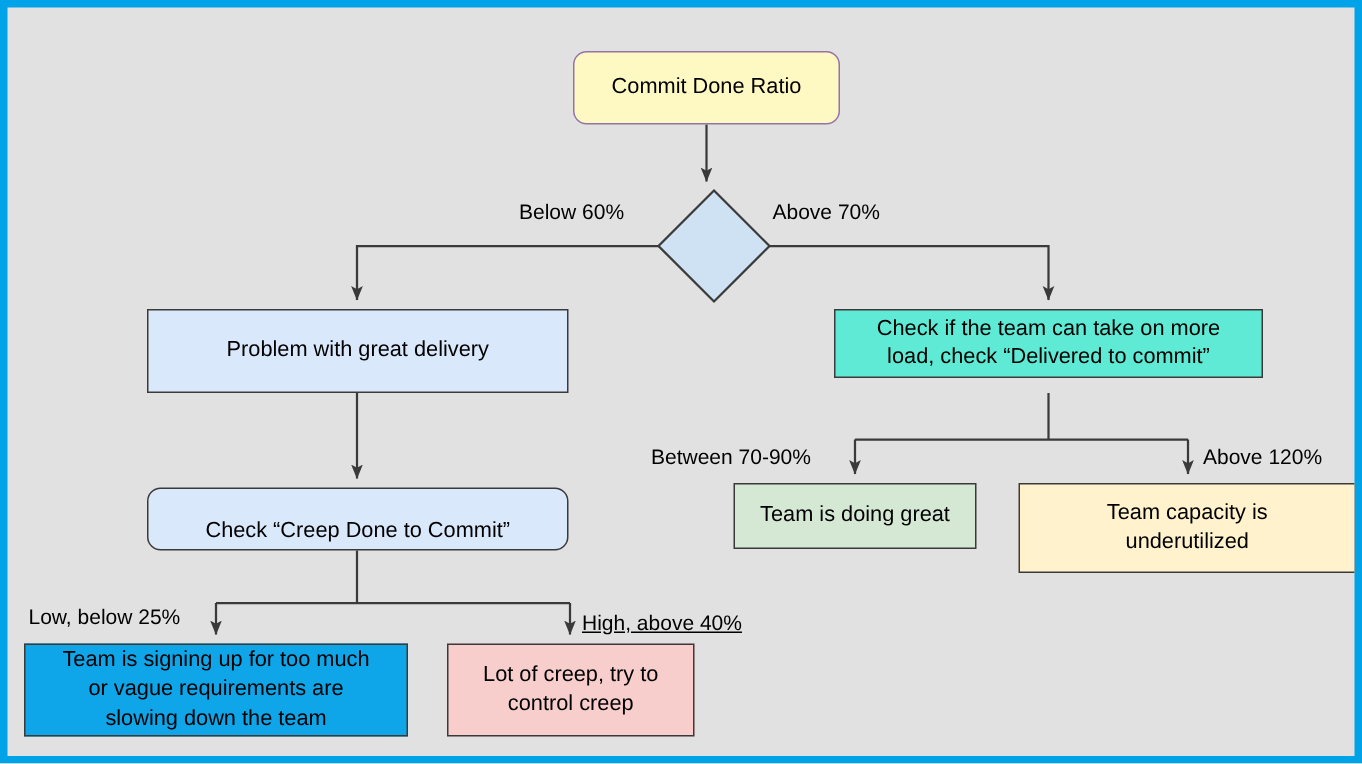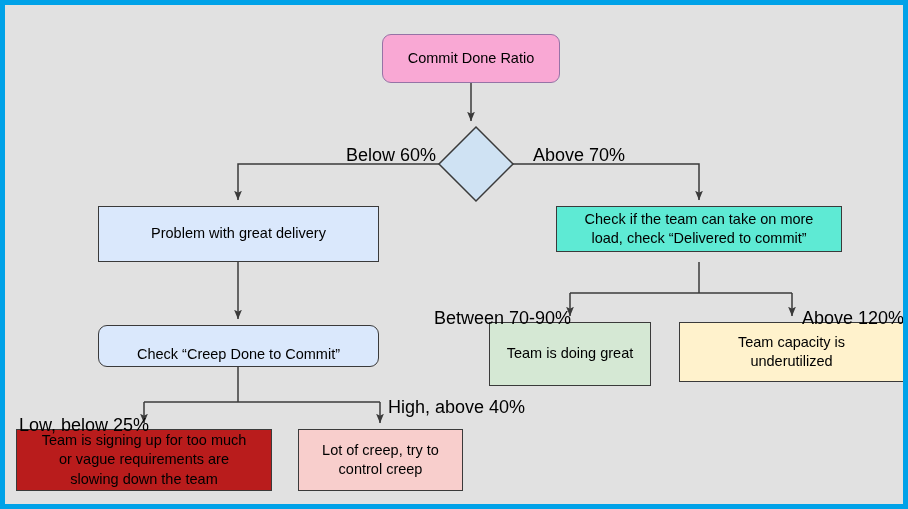--- a/index.html
+++ b/index.html
@@ -36,25 +36,24 @@
     font-size: 14.5px;
     line-height: 1.32;
     color: #000000;
     padding: 2px 8px;
     white-space: pre-line;
     border: 1.4px solid #3a3a3a;
   }
   .node.rounded { border-radius: 9px; }
   .edge-label {
     position: absolute;
-    font-size: 18px;
+    font-size: 14px;
     color: #000000;
     white-space: nowrap;
     line-height: 1.2;
-    margin-top: 12px;
   }
 </style>
 </head>
 <body>
 
 <div id="canvas">
 
   <svg id="svg-layer" viewBox="0 0 908 509" xmlns="http://www.w3.org/2000/svg">
     <defs>
       <marker id="arrow" markerWidth="10" markerHeight="10" refX="6.2" refY="3" orient="auto" markerUnits="strokeWidth">
@@ -90,62 +89,62 @@
       <path d="M565,288 L787,288" stroke="#3a3a3a" stroke-width="1.5" fill="none"></path>
       <path d="M565,288 L565,311" stroke="#3a3a3a" stroke-width="1.5" fill="none" marker-end="url(#arrow)"></path>
       <path d="M787,288 L787,311" stroke="#3a3a3a" stroke-width="1.5" fill="none" marker-end="url(#arrow)"></path>
     </g>
 
     <g>
       <polygon points="471,122 508,159 471,196 434,159" fill="#cfe2f3" stroke="#3a3a3a" stroke-width="1.5"></polygon>
     </g>
   </svg>
 
-  <div class="node rounded" style="left:377px; top:29px; width:178px; height:49px; background:#f9a8d4; border-color:#9673a6;text-align:right;">
+  <div class="node rounded" style="left:377px; top:29px; width:178px; height:49px; background:#fef9c3; border-color:#9673a6;text-align:right;">
     <span>Commit Done Ratio</span>
   </div>
 
   <div class="node" style="left:93px; top:201px; width:281px; height:56px; background:#dae8fc; border-color:#3a3a3a;">
     <span>Problem with great delivery</span>
   </div>
 
   <div class="node rounded" style="left:93px; top:320px; width:281px; height:42px; background:#dae8fc; border-color:#3a3a3a;align-items:flex-end;">
     <span>Check “Creep Done to Commit”</span>
   </div>
 
   <div class="node" style="left:551px; top:201px; width:286px; height:46px; background:#5eead4; border-color:#3a3a3a;align-items:center;">
     <span>Check if the team can take on more
 load, check “Delivered to commit”</span>
   </div>
 
-  <div class="node" style="left:11px; top:424px; width:256px; height:62px; background:#b91c1c; border-color:#3a3a3a;">
+  <div class="node" style="left:11px; top:424px; width:256px; height:62px; background:#0ea5e9; border-color:#3a3a3a;">
     <span>Team is signing up for too much
 or vague requirements are
 slowing down the team</span>
   </div>
 
   <div class="node" style="left:293px; top:424px; width:165px; height:62px; background:#f8cecc; border-color:#3a3a3a;">
     <span>Lot of creep, try to
 control creep</span>
   </div>
 
-  <div class="node" style="left:484px; top:317px; width:162px; height:64px; background:#d5e8d4; border-color:#3a3a3a;">
+  <div class="node" style="left:484px; top:317px; width:162px; height:44px; background:#d5e8d4; border-color:#3a3a3a;">
     <span>Team is doing great</span>
   </div>
 
   <div class="node" style="left:674px; top:317px; width:225px; height:60px; background:#fff2cc; border-color:#3a3a3a;">
     <span>Team capacity is
 underutilized</span>
   </div>
 
   <div class="edge-label" style="left:341px; top:128px;">Below 60%</div>
 
-  <div class="edge-label" style="left:528px; top:128px;">Above 70%</div>
+  <div class="edge-label" style="left:510px; top:128px;">Above 70%</div>
 
   <div class="edge-label" style="left:429px; top:291px;">Between 70-90%</div>
 
   <div class="edge-label" style="left:797px; top:291px;">Above 120%</div>
 
   <div class="edge-label" style="left:14px; top:398px;">Low, below 25%</div>
 
-  <div class="edge-label" style="left:383px; top:380px;">High, above 40%</div>
+  <div class="edge-label" style="left:383px; top:402px;text-decoration:underline;">High, above 40%</div>
 
 </div>
 
 </body></html>

